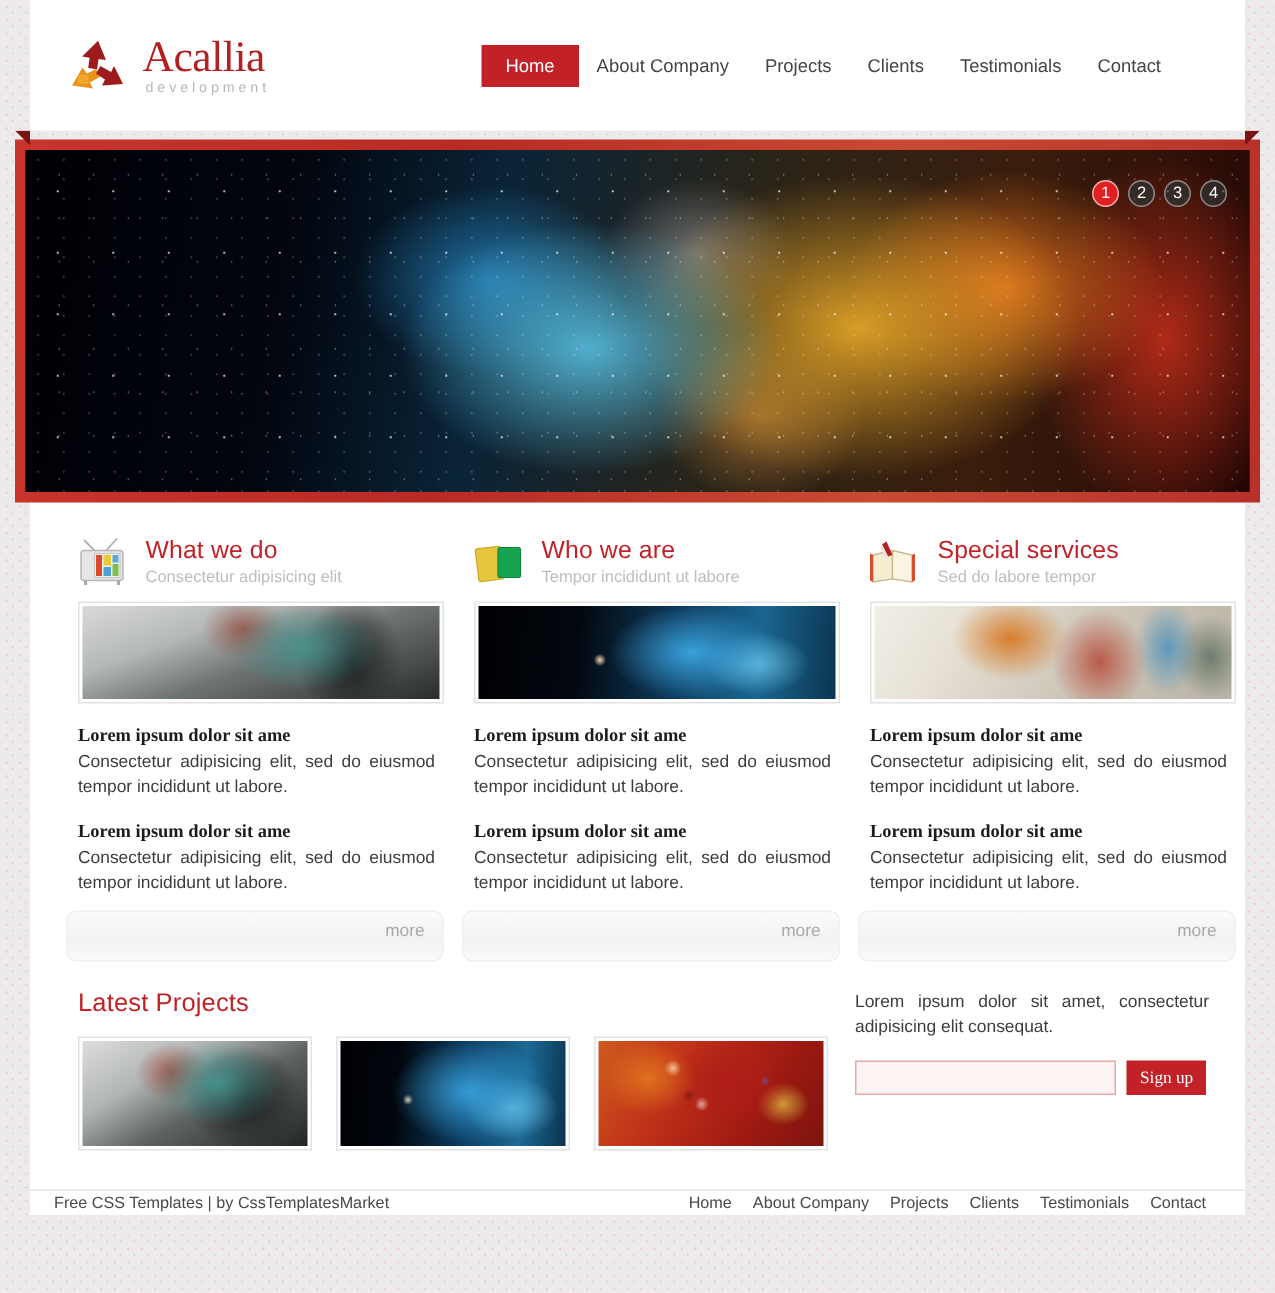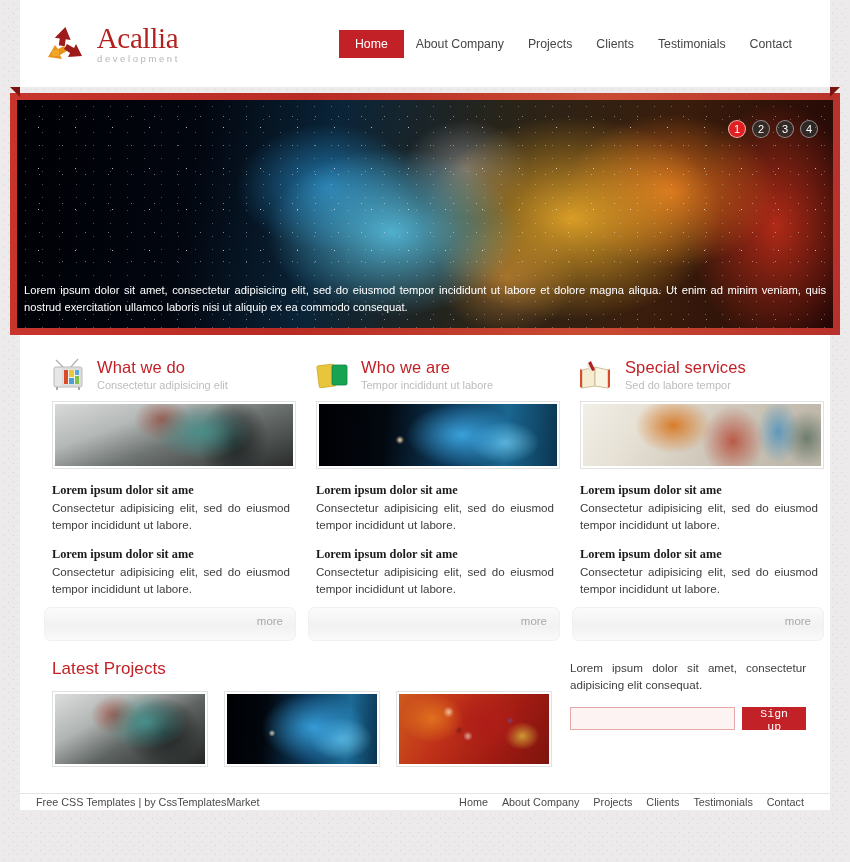--- a/index.html
+++ b/index.html
@@ -22,24 +22,23 @@
     margin: 0 auto;
     position: relative;
   }
 
   
   .header {
     background: #ffffff;
     height: 87px;
     display: flex;
     align-items: center;
-    padding: 0 26px 0 24px;
+    padding: 0 44px 0 24px;
     position: relative;
     z-index: 5;
-    text-align: center;
   }
 
   .logo {
     display: flex;
     align-items: center;
     gap: 9px;
     cursor: pointer;
   }
   .logo-mark {
     width: 42px; height: 40px;
@@ -347,21 +346,21 @@
     font-family: "Liberation Sans", sans-serif;
     font-size: 11px;
     color: #555;
     padding: 0 6px;
     outline: none;
   }
   .nl-btn {
     background: #c22127;
     border: none;
     color: #fff;
-    font-family: Liberation Mono, monospace;
+    font-family: Liberation Serif, serif;
     font-size: 11.5px;
     padding: 0 9px;
     height: 23px;
     cursor: pointer;
   }
 
   
   .footer {
     background: #ffffff;
     border-top: 1px solid #e4e4e4;
@@ -413,21 +412,20 @@
     <div class="banner-fold-l"></div>
     <div class="banner-fold-r"></div>
     <div class="banner">
       <div class="banner-img"></div>
       <div class="banner-pager">
         <div class="pager-dot active">1</div>
         <div class="pager-dot">2</div>
         <div class="pager-dot">3</div>
         <div class="pager-dot">4</div>
       </div>
-      <div class="banner-caption">Lorem ipsum dolor sit amet, consectetur adipisicing elit, sed do eiusmod tempor incididunt ut labore et dolore magna aliqua. Ut enim ad minim veniam, quis nostrud exercitation ullamco laboris nisi ut aliquip ex ea commodo consequat.</div>
     </div>
   </div>
 
   <div class="content">
 
     <div class="cols">
 
       <div class="col">
         <div class="col-head">
           <div class="col-icon">

